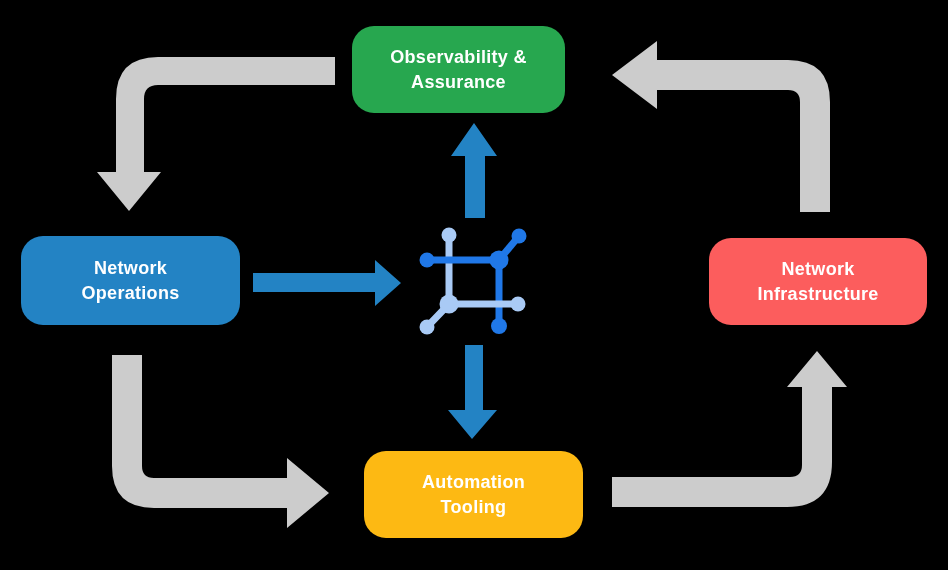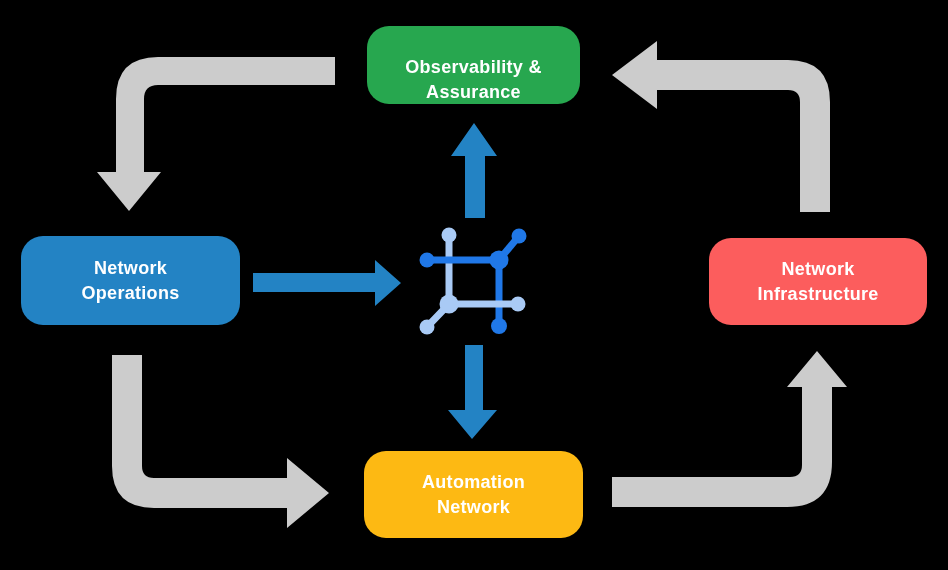--- a/index.html
+++ b/index.html
@@ -25,21 +25,21 @@
     box-sizing: border-box;
   }
   .node-label {
     white-space: pre-line;
     text-align: center;
     font-size: 18px;
     font-weight: 600;
     line-height: 1.35;
     letter-spacing: 0.3px;
   }
-  .node-observability  { left: 367px; top: 26px;  width: 213px; height: 78px; align-items: flex-end; }
+  .node-observability  { left: 352px; top: 26px;  width: 213px; height: 87px; }
   .node-operations     { left: 21px;  top: 236px; width: 219px; height: 89px; }
   .node-infrastructure { left: 709px; top: 238px; width: 218px; height: 87px; }
   .node-automation     { left: 364px; top: 451px; width: 219px; height: 87px; }
 </style>
 </head>
 <body>
 
 <div class="canvas" style="background-color: rgb(0, 0, 0);">
 
   <svg class="arrow-layer" width="948" height="570" viewBox="0 0 948 570">
@@ -64,21 +64,21 @@
 Operations</span>
   </div>
 
   <div class="node node-infrastructure" style="background-color: rgb(252, 93, 93);">
     <span class="node-label" style="color: rgb(255, 255, 255);">Network
 Infrastructure</span>
   </div>
 
   <div class="node node-automation" style="background-color: rgb(253, 185, 19);">
     <span class="node-label" style="color: rgb(255, 255, 255);">Automation
-Network</span>
+Tooling</span>
   </div>
 
   <svg class="icon-layer" width="120" height="120" viewBox="0 0 120 120">
 
     <g fill="none" stroke-width="7" stroke-linecap="round" stroke="#a9caf5">
       <line x1="34" y1="13" x2="34" y2="84"></line>
     </g>
     <g fill="none" stroke-width="7" stroke-linecap="round" stroke="#2078e8">
       <line x1="12" y1="38" x2="84" y2="38"></line>
       <line x1="84" y1="38" x2="84" y2="104"></line>

